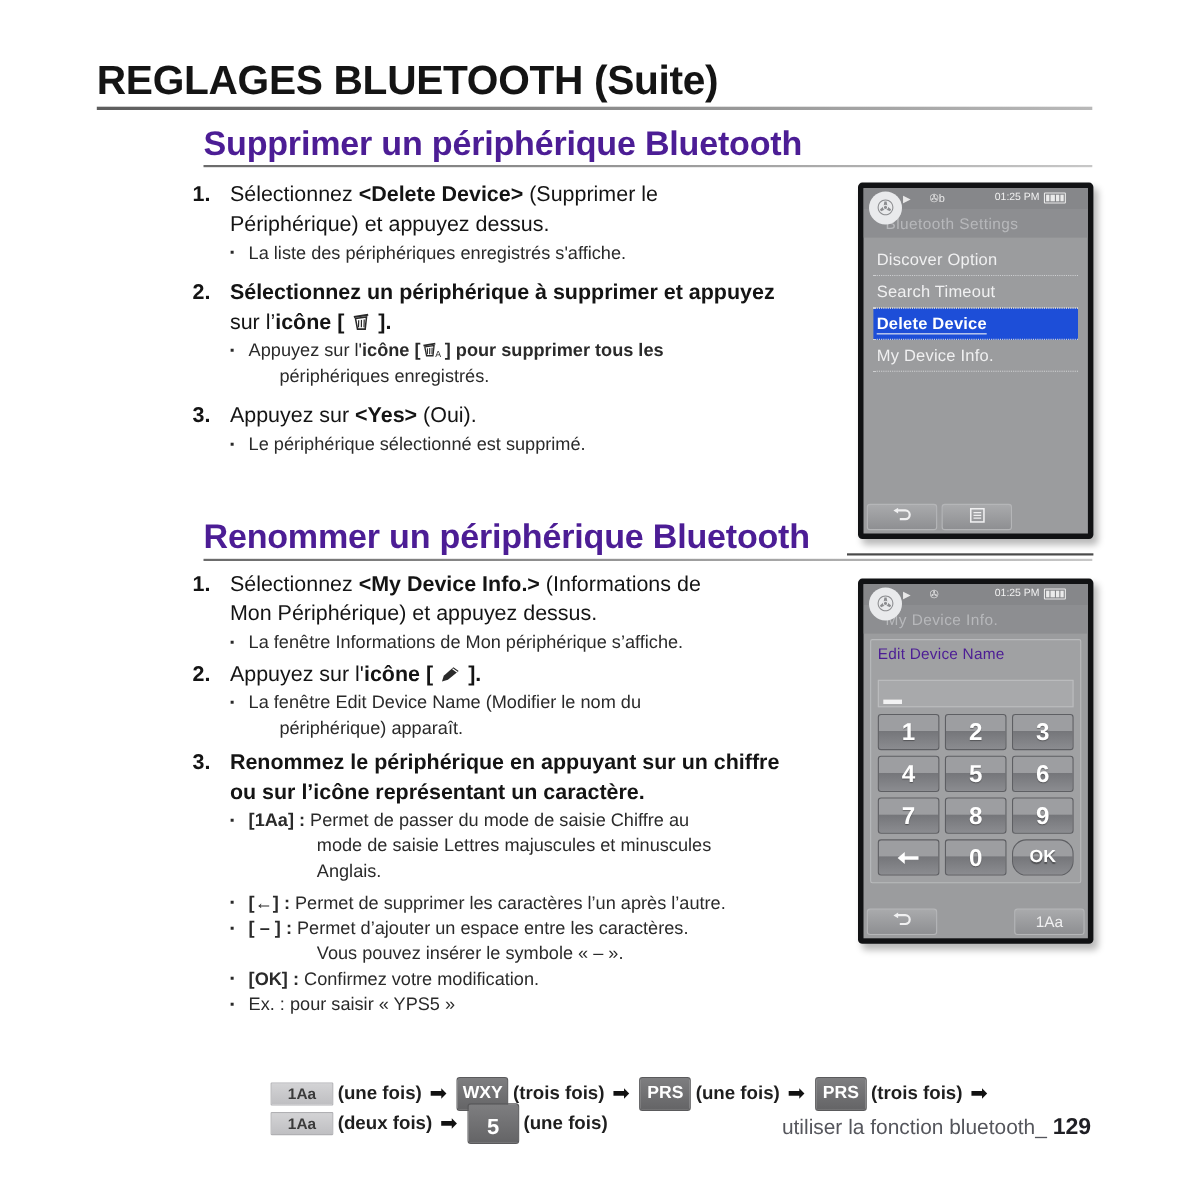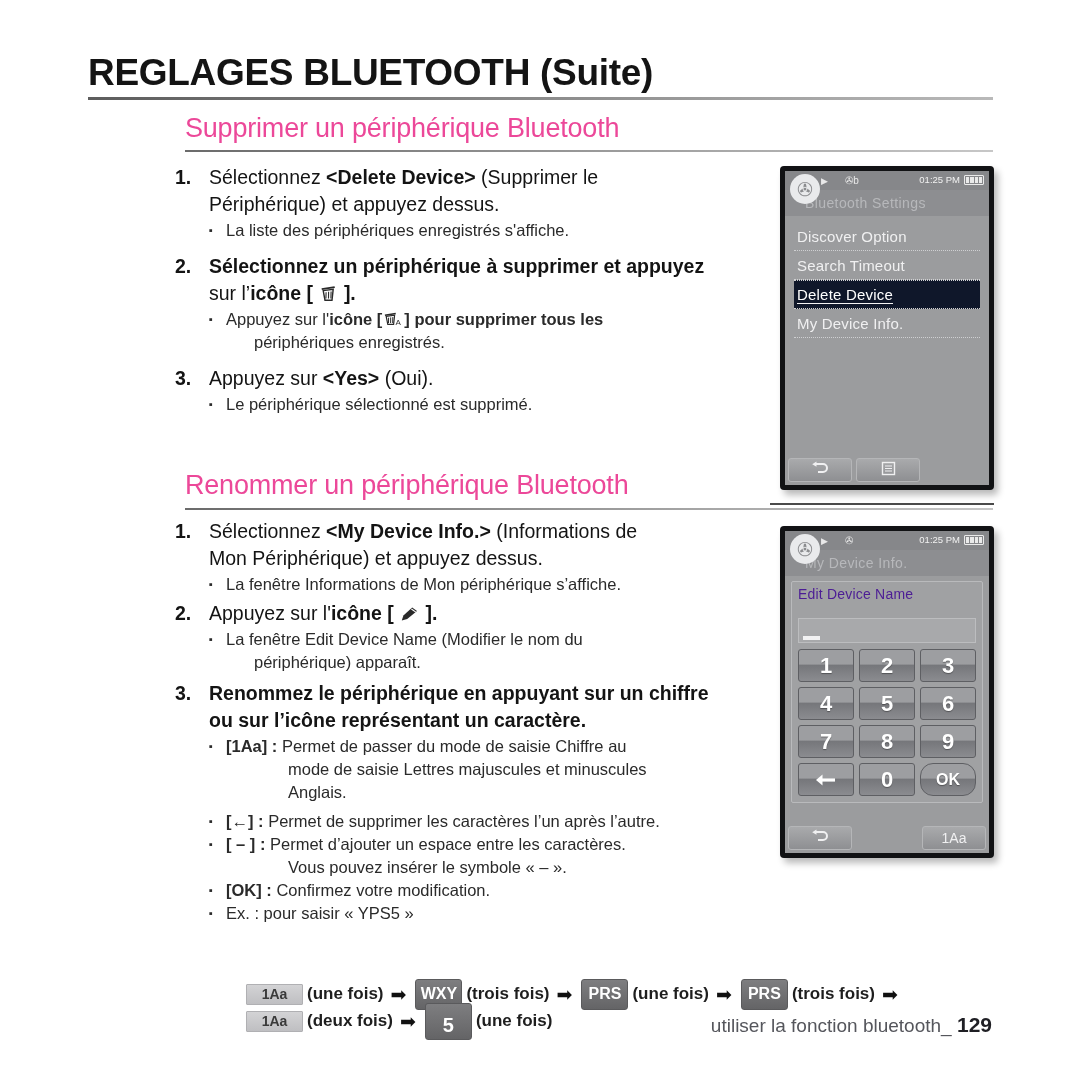--- a/index.html
+++ b/index.html
@@ -27,23 +27,23 @@
   .chapter-rule {
     position: absolute;
     left: 88px; top: 97px;
     width: 905px; height: 3px;
     background: linear-gradient(to right, #5d5d5d, #b9b9b9);
   }
 
   
   .section-h {
     position: absolute;
-    font-size: 27px;
-    font-weight: normal;
-    color: #ec4899;
+    font-size: 31px;
+    font-weight: bold;
+    color: #4c1d95;
     letter-spacing: -0.2px;
     white-space: nowrap;
   }
   .section-rule {
     position: absolute;
     height: 2px;
     background: linear-gradient(to right, #6b6b6b, #c7c7c7);
   }
   #sec1-h { left: 185px; top: 113px; }
   #sec1-rule { left: 185px; top: 150px; width: 808px; }
@@ -177,21 +177,21 @@
     background: #86878a;
     color: #efefef;
     font-size: 10px;
     display: flex;
     align-items: center;
     padding-left: 36px;
   }
   .sb-play { font-size: 9px; color: #e9e9e9; margin-right: 17px; }
   .sb-bt { font-size: 10px; color: #e9e9e9; }
   .sb-right {
-    position: absolute; right: 5px; top: 3px;
+    position: absolute; right: 20px; top: 3px;
     display: flex; align-items: center; gap: 4px;
     font-size: 9.5px; color: #f2f2f2;
   }
   .battery {
     width: 20px; height: 10px;
     border: 1.5px solid #eaeaea;
     border-radius: 1px;
     display: flex; align-items: center;
     padding: 1px; gap: 1px;
   }
@@ -222,22 +222,22 @@
   .menuitem {
     height: 29px;
     display: flex; align-items: center;
     color: #f0f0f1;
     font-size: 15px;
     letter-spacing: 0.2px;
     border-bottom: 1px dotted #cfd0d2;
     padding-left: 3px;
   }
   .menuitem.selected {
-    background: #0f172a;
-    font-weight: normal;
+    background: #1d4ed8;
+    font-weight: bold;
     color: #ffffff;
     border-top: 1px dotted #cfd0d2;
   }
   .menuitem.selected span { border-bottom: 1.5px solid #f3f3f4; }
 
   
   .softbar {
     position: absolute;
     left: 0; right: 0; bottom: 0;
     height: 27px;

